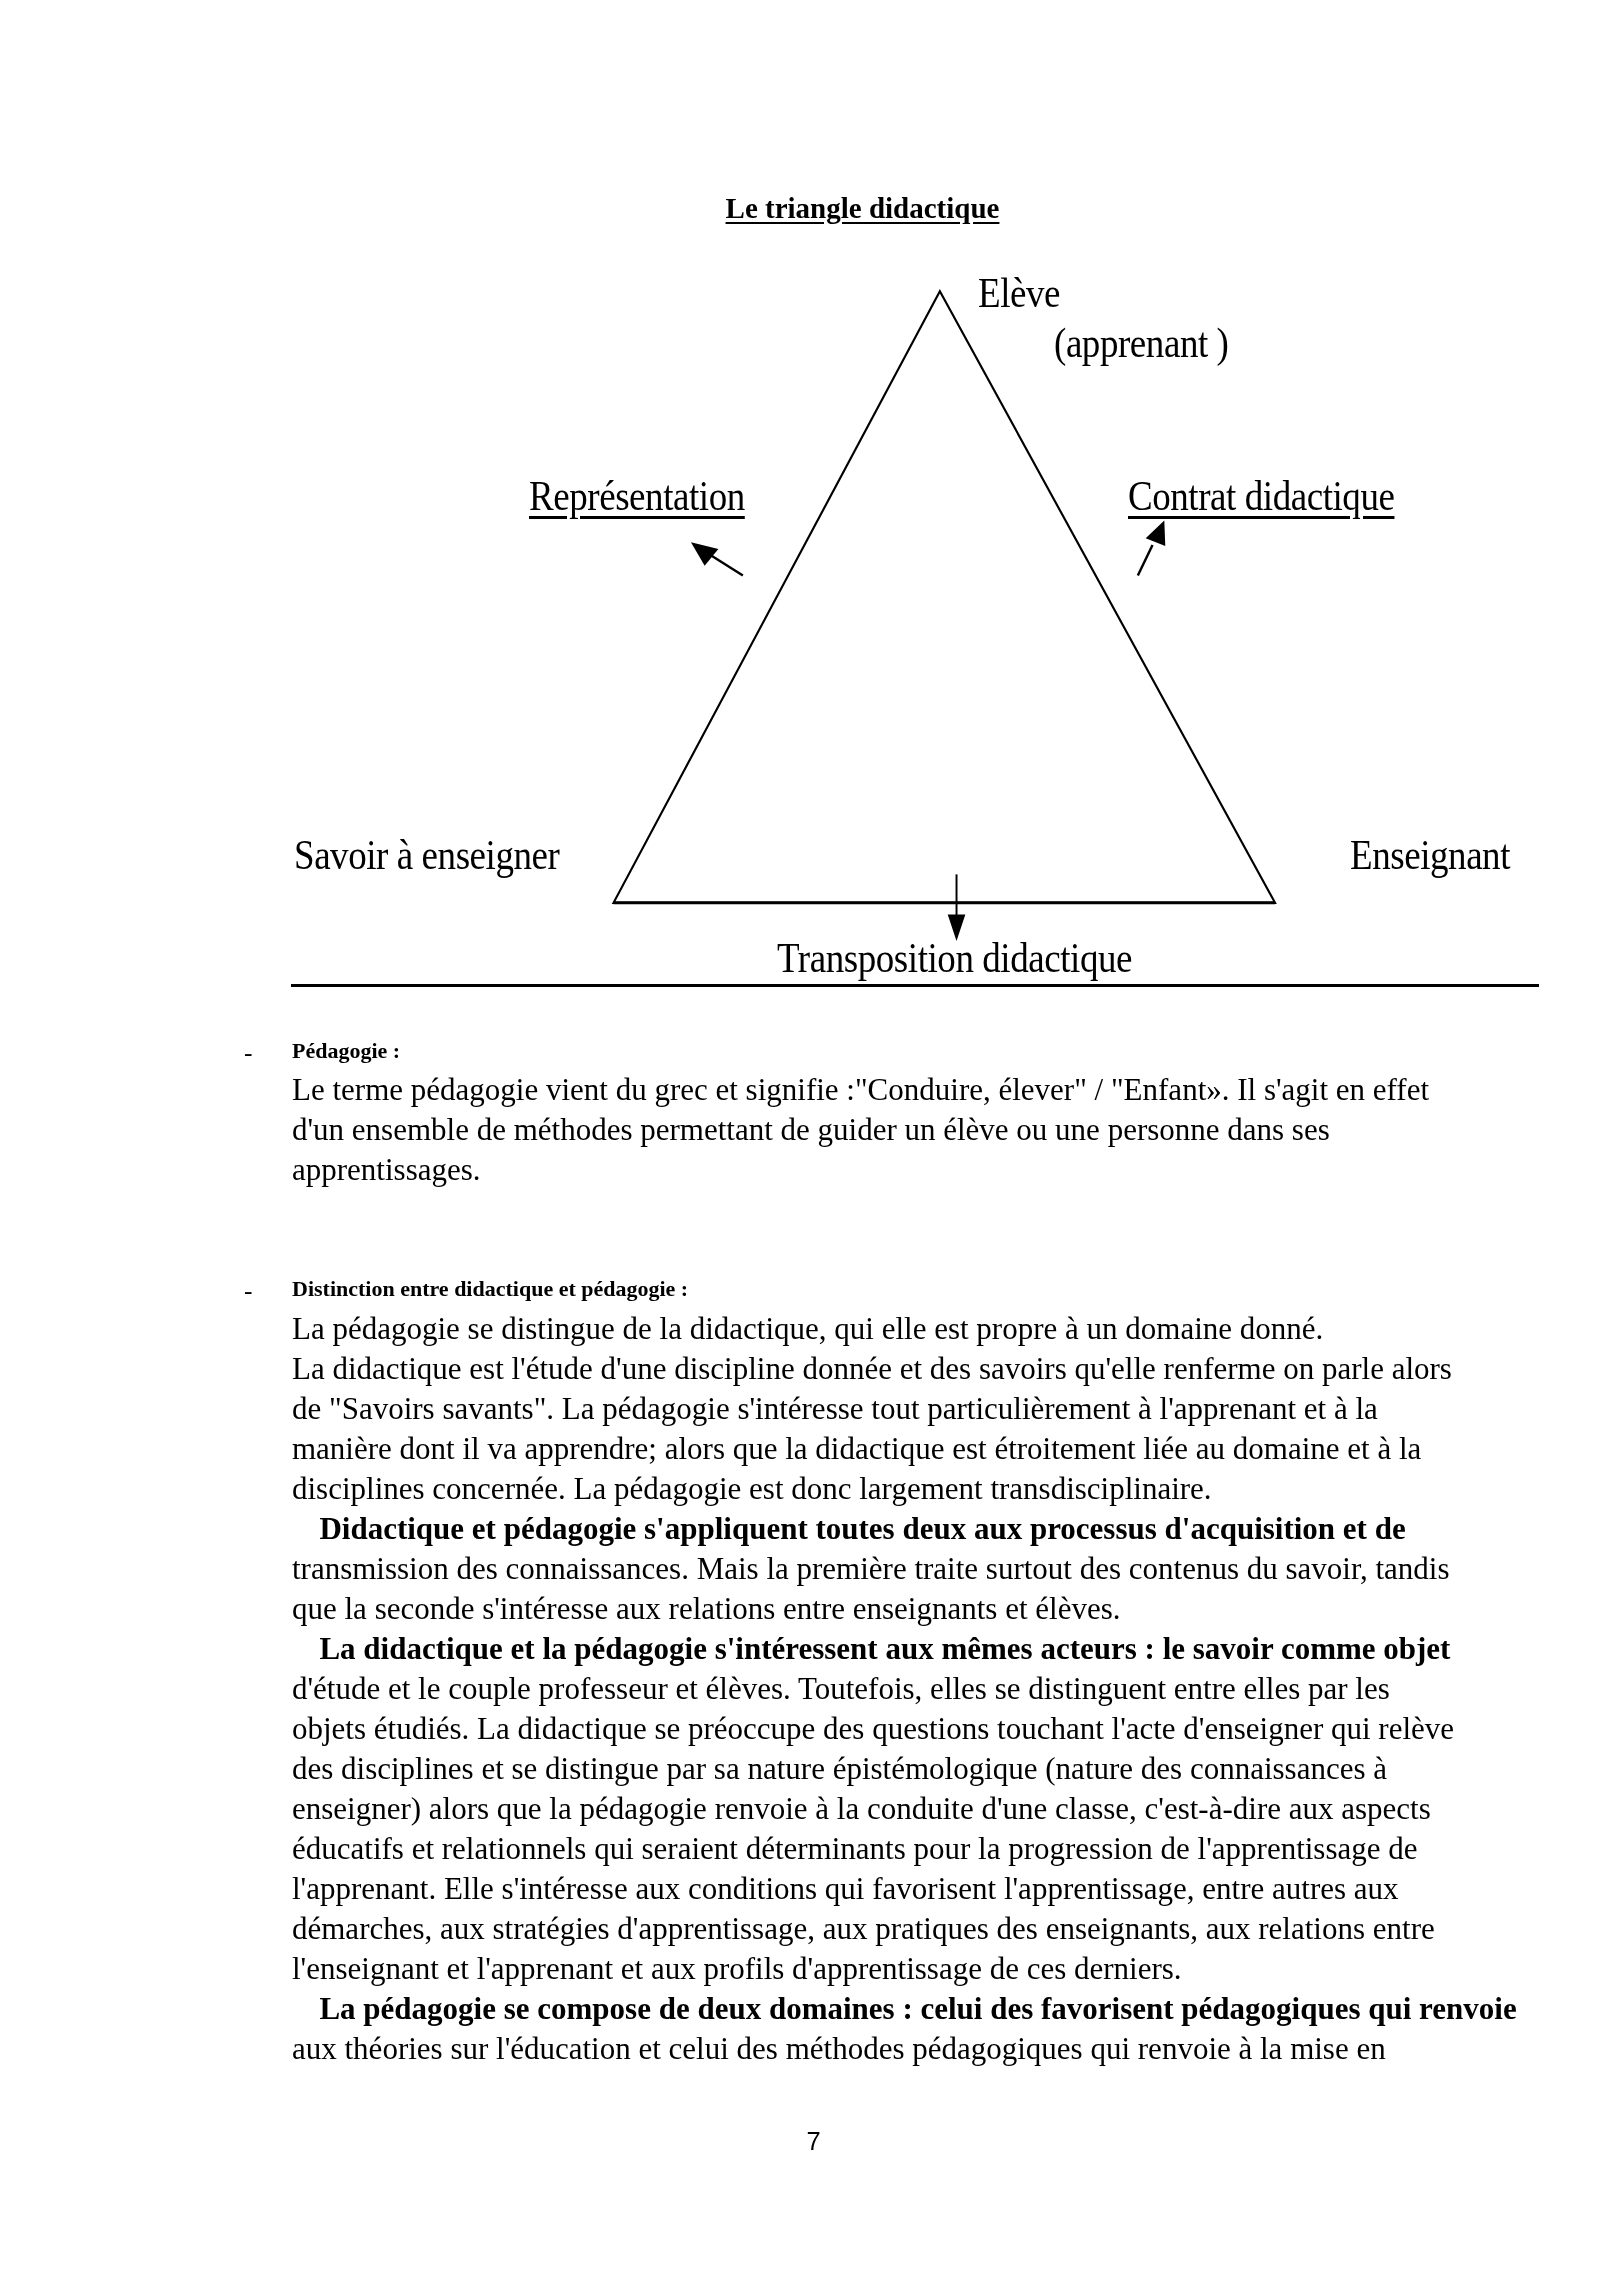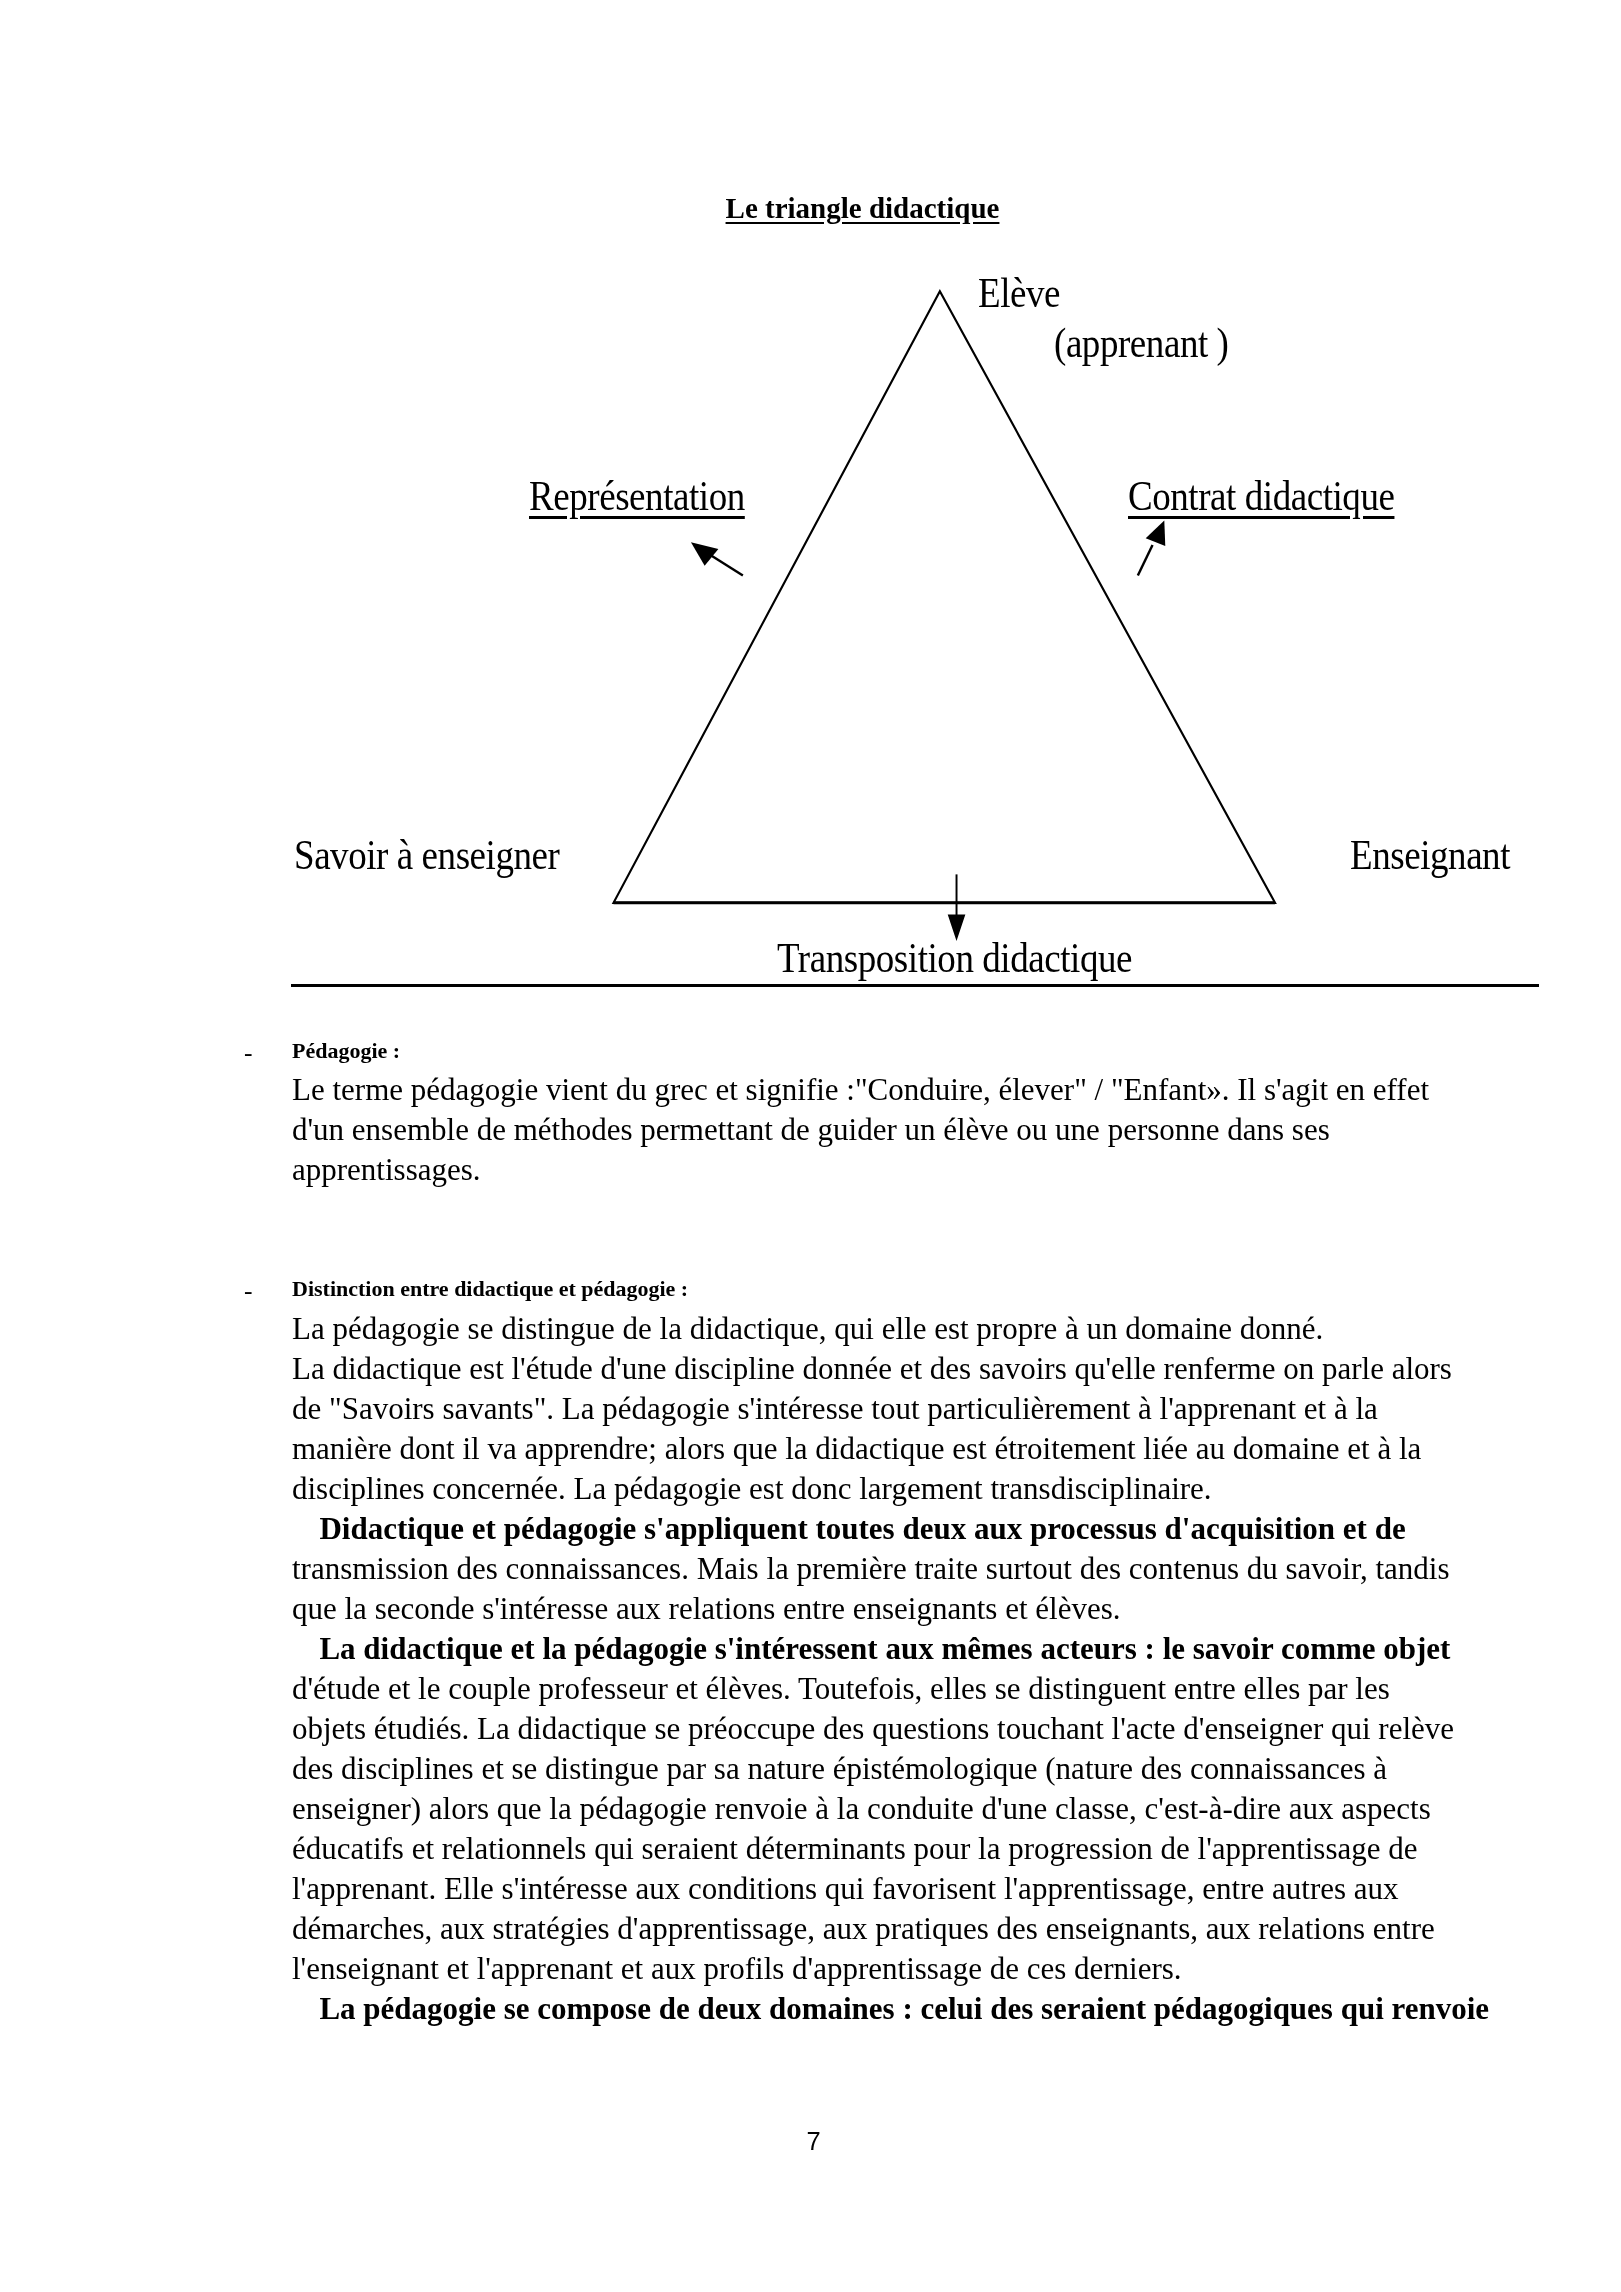--- a/index.html
+++ b/index.html
@@ -80,18 +80,19 @@
     <span class="line">que la seconde s'intéresse aux relations entre enseignants et élèves.</span>
     <span class="line indent">La didactique et la pédagogie s'intéressent aux mêmes acteurs : le savoir comme objet</span>
     <span class="line">d'étude et le couple professeur et élèves. Toutefois, elles se distinguent entre elles par les</span>
     <span class="line">objets étudiés. La didactique se préoccupe des questions touchant l'acte d'enseigner qui relève</span>
     <span class="line">des disciplines et se distingue par sa nature épistémologique (nature des connaissances à</span>
     <span class="line">enseigner) alors que la pédagogie renvoie à la conduite d'une classe, c'est-à-dire aux aspects</span>
     <span class="line">éducatifs et relationnels qui seraient déterminants pour la progression de l'apprentissage de</span>
     <span class="line">l'apprenant. Elle s'intéresse aux conditions qui favorisent l'apprentissage, entre autres aux</span>
     <span class="line">démarches, aux stratégies d'apprentissage, aux pratiques des enseignants, aux relations entre</span>
     <span class="line">l'enseignant et l'apprenant et aux profils d'apprentissage de ces derniers.</span>
-    <span class="line indent">La pédagogie se compose de deux domaines : celui des seraient pédagogiques qui renvoie</span>
+    <span class="line indent">La pédagogie se compose de deux domaines : celui des favorisent pédagogiques qui renvoie</span>
+    <span class="line">aux théories sur l'éducation et celui des méthodes pédagogiques qui renvoie à la mise en</span>
   </div>
 </div>
 
 <div class="pagenum">7</div>
 
 
 </body></html>

